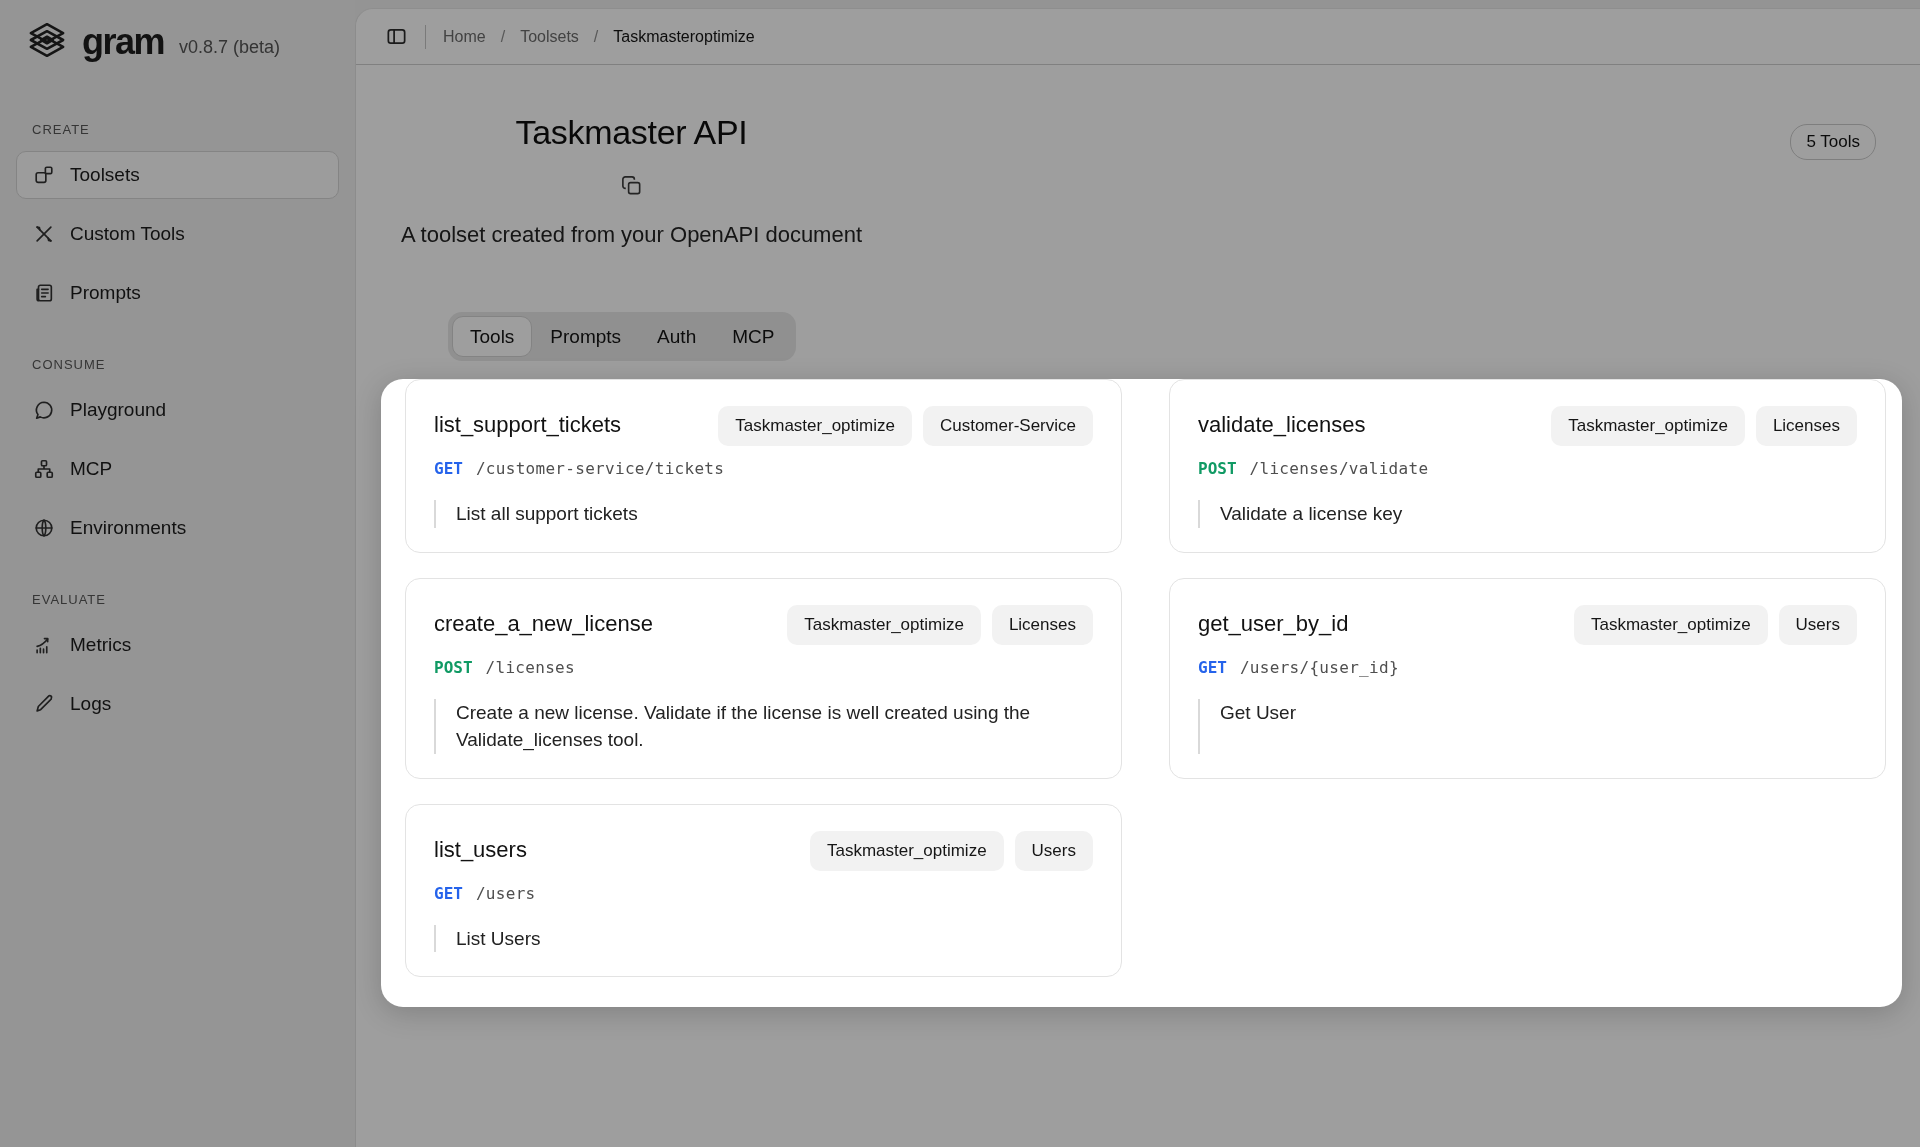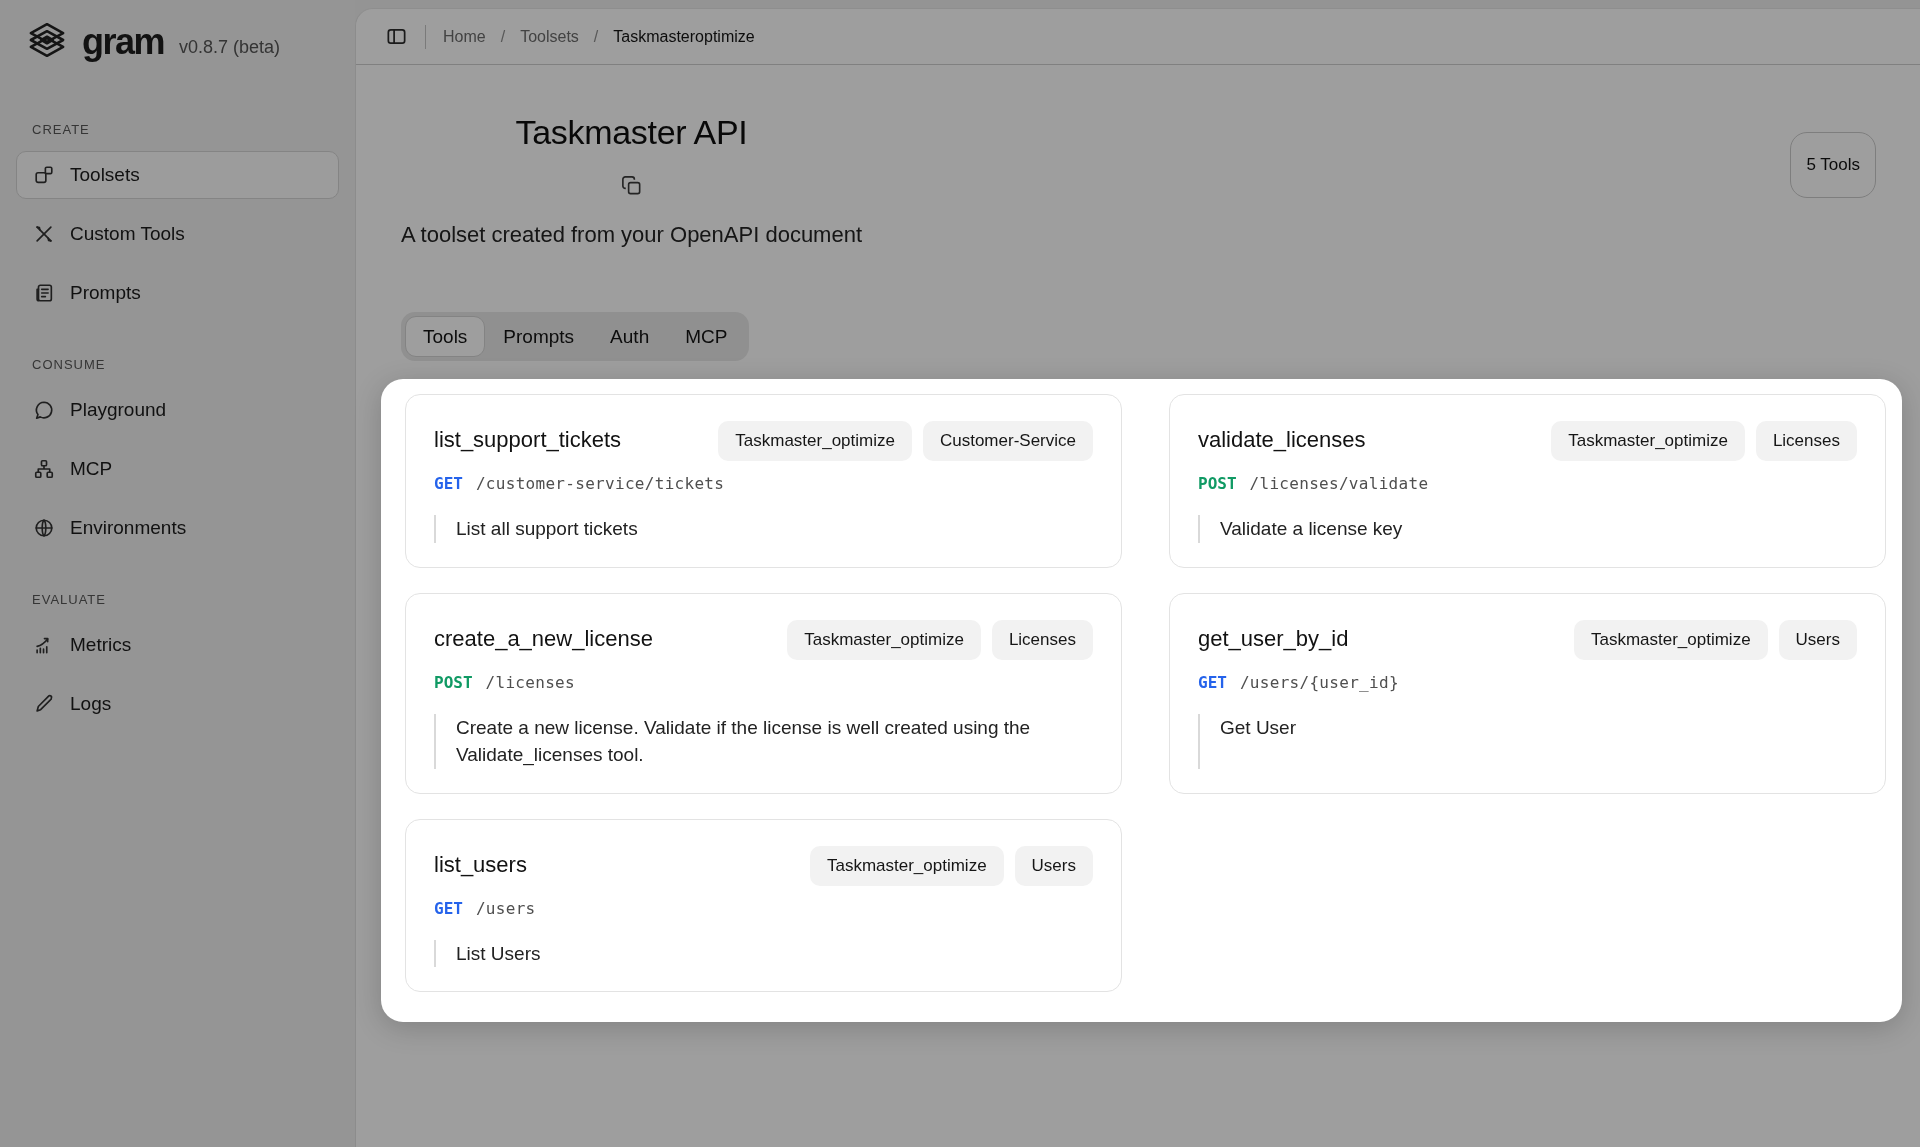--- a/index.html
+++ b/index.html
@@ -48,31 +48,31 @@
   .copy-btn{color:#3a3a3a;}
   .copy-btn svg{width:23px;height:23px;}
   .subtitle{margin-top:25px;font-size:22px;color:#242424;}
   .actions{display:flex;flex-direction:column;align-items:flex-end;}
   .actions-top{display:flex;align-items:center;gap:23px;}
   .add-btn{display:flex;align-items:center;gap:11px;height:43px;padding:0 20px;border:none;border-radius:8px;
     background:#1e1e1e;color:#d9d9d9;font-family:"DejaVu Sans Mono", monospace;font-size:15px;
     letter-spacing:2.5px;cursor:pointer;}
   .add-btn svg{width:15px;height:15px;}
   .kebab-btn svg{width:24px;height:24px;color:#121212;}
-  .count-badge{margin-top:19px;height:34px;display:flex;align-items:center;padding:15px 15px;
+  .count-badge{margin-top:11px;height:34px;display:flex;align-items:center;padding:0 15px;
     border:1px solid #cccccc;border-radius:17px;background:#fff;font-size:17px;color:#131313;}
 
-  .tabs{margin-top:64px;display:inline-flex;align-items:center;padding:4px;border-radius:14px;background:#e9e9e9;}
+  .tabs{margin-top:64px;display:inline-flex;align-items:center;padding:4px;border-radius:14px;background:#e9e9e9;margin-left:47px;}
   .tab{height:41px;display:flex;align-items:center;padding:0 17px;border-radius:11px;border:1px solid transparent;
     background:none;font-family:inherit;font-size:19px;color:#141414;cursor:pointer;}
   .tab.active{background:#fff;border-color:#d4d4d4;}
 
   
   .panel{position:relative;z-index:6;margin:18px 18px 0 25px;background:#fff;border-radius:22px;
-    padding:15px 16px 30px 24px;box-shadow:0 6px 28px rgba(0,0,0,.18);}
+    padding:0 16px 30px 24px;box-shadow:0 6px 28px rgba(0,0,0,.18);}
   .cards{display:grid;grid-template-columns:1fr 1fr;column-gap:47px;row-gap:25px;}
   .card{background:#fff;border:1px solid #e3e3e3;border-radius:15px;padding:26px 28px 24px 28px;
     display:flex;flex-direction:column;}
   .card-head{display:flex;justify-content:space-between;align-items:flex-start;gap:16px;}
   .tool-name{margin:0;font-size:22px;font-weight:400;color:#121212;padding-top:6px;}
   .tags{display:flex;gap:11px;flex:none;}
   .tag{background:#f2f2f2;border-radius:10px;padding:10px 17px;font-size:17px;color:#161616;white-space:nowrap;}
   .endpoint{margin-top:13px;display:flex;align-items:baseline;gap:13px;
     font-family:"DejaVu Sans Mono", monospace;font-size:16px;}
   .method{font-weight:700;}

